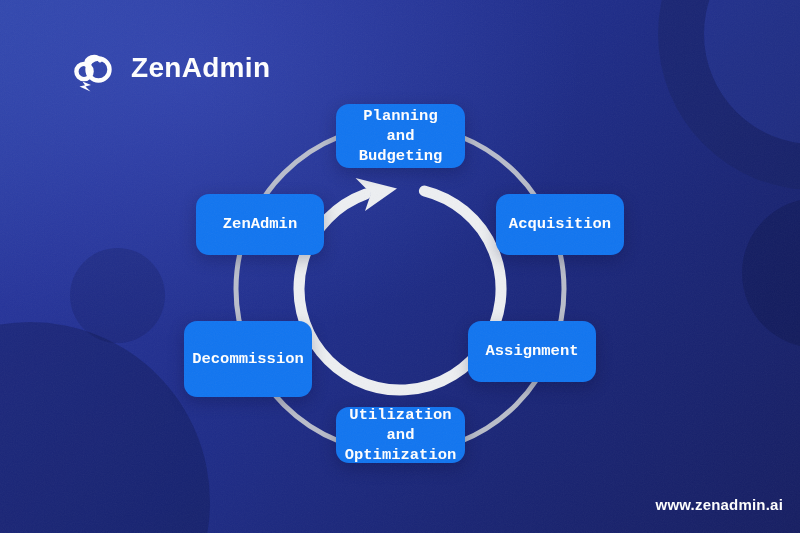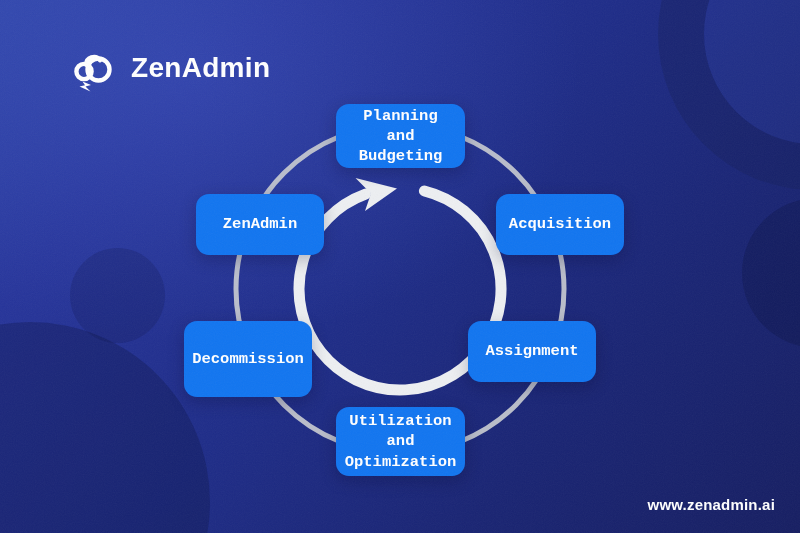--- a/index.html
+++ b/index.html
@@ -30,26 +30,26 @@
     position:absolute; background:#1175f0; border-radius:13px;
     display:flex; align-items:center; justify-content:center; text-align:center;
     color:#ffffff; font-size:15.5px; font-weight:700; line-height:1.3;
     padding:4px 12px; box-sizing:border-box;
     box-shadow:0 5px 16px rgba(4,9,40,0.25);
     font-family:Liberation Mono, monospace;
   }
   .stage-top         { left:336px; top:104px; width:129px; height:64px; }
   .stage-upper-right { left:496px; top:194px; width:128px; height:61px; }
   .stage-lower-right { left:468px; top:321px; width:128px; height:61px; }
-  .stage-bottom      { left:336px; top:407px; width:129px; height:69px;justify-content:center; }
+  .stage-bottom      { left:336px; top:407px; width:129px; height:56px;justify-content:center; }
   .stage-lower-left  { left:184px; top:321px; width:128px; height:76px; }
   .stage-upper-left  { left:196px; top:194px; width:128px; height:61px; }
 
   .footer-url {
-    position:absolute; right:25px; bottom:20px;
+    position:absolute; right:17px; bottom:20px;
     color:#ffffff; font-size:15px; font-weight:700; letter-spacing:0.2px;
   }
   .noise { position:absolute; inset:0; opacity:0.055; pointer-events:none; }
 </style>
 </head>
 <body>
 
 <div class="canvas">
 
   <div class="glow"></div>

